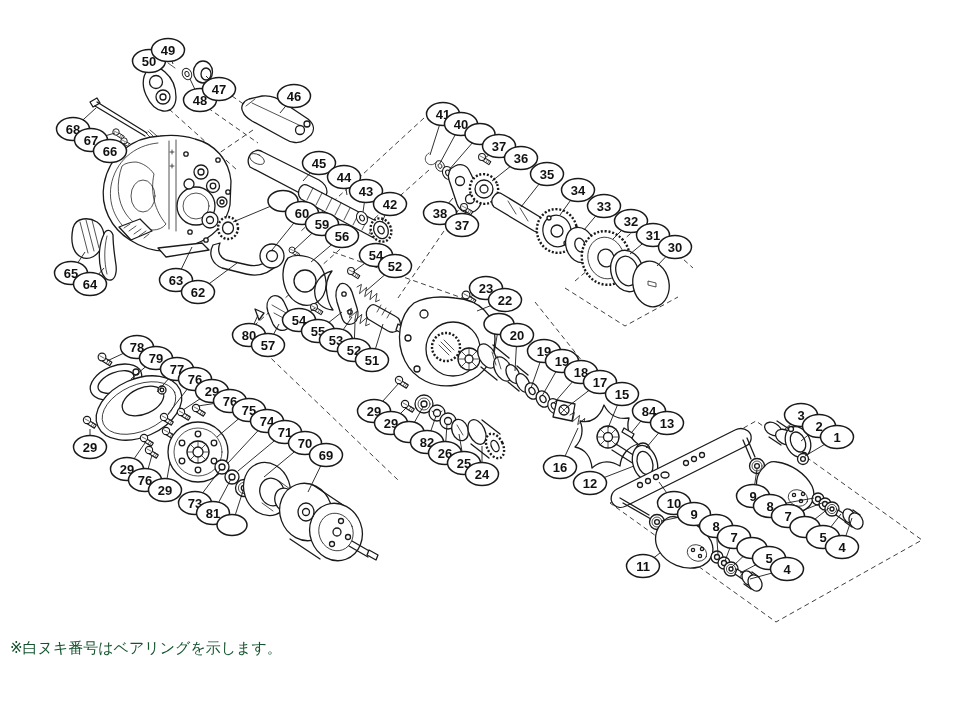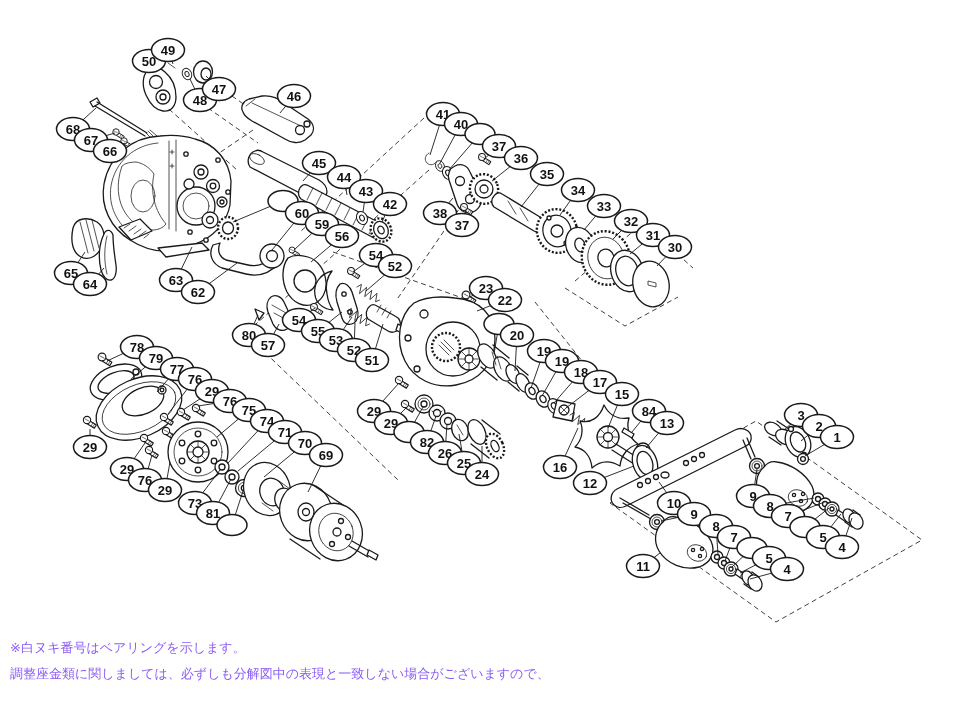--- a/index.html
+++ b/index.html
@@ -10,21 +10,21 @@
   
   .fw{fill:#ffffff;stroke:#1a1a1a;stroke-width:1.3;stroke-linejoin:round;}
   .ln{fill:none;stroke:#1a1a1a;stroke-width:1.3;stroke-linecap:round;stroke-linejoin:round;}
   .tn{stroke-width:.75;}
   .gear{fill:#ffffff;stroke:#1a1a1a;stroke-width:2.4;stroke-dasharray:2 1.8;}
   .dash{fill:none;stroke:#2a2a2a;stroke-width:.9;stroke-dasharray:5 3.5;}
   .leader{stroke:#1a1a1a;stroke-width:.9;}
   .bubble{fill:#ffffff;stroke:#1a1a1a;stroke-width:1.5;}
   .bnum{font:700 13px "Liberation Sans","DejaVu Sans",sans-serif;fill:#111;text-anchor:middle;}
   .bnum.dk{fill:#fff;font-size:12.5px;}
-  .note{position:absolute;left:10px;font-size:13px;color:#8b5cf6;white-space:nowrap;}
+  .note{position:absolute;left:10px;font-size:15px;color:#14532d;white-space:nowrap;}
 </style>
 </head>
 <body>
 
 <div class="stage">
 <svg id="diagram" width="954" height="712" viewBox="0 0 954 712">
   <defs>
     <g id="scr">
       <path class="fw" d="M3,0.8 L11,5.8 L8.6,9.6 L0.6,4.6 Z"></path>
       <path class="ln tn" d="M4.8,6.9 L7.2,3.1 M6.8,8.3 L9.2,4.5"></path>
@@ -846,14 +846,13 @@
           <text x="787" y="573.5" class="bnum">4</text>
         </g>
         <g>
           <ellipse cx="643" cy="566" rx="16.5" ry="11.5" class="bubble"></ellipse>
           <text x="643" y="570.5" class="bnum">11</text>
         </g>
       </g>
 </svg>
 
 <div class="note" style="top:639px">※白ヌキ番号はベアリングを示します。</div>
-<div class="note" style="top:665px">調整座金類に関しましては、必ずしも分解図中の表現と一致しない場合がございますので、</div>
 </div>
 
 </body></html>

